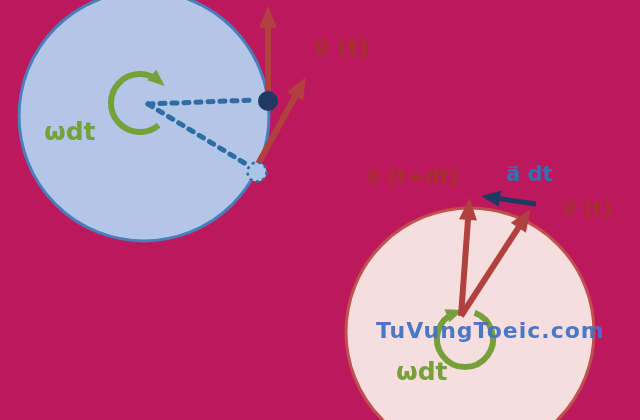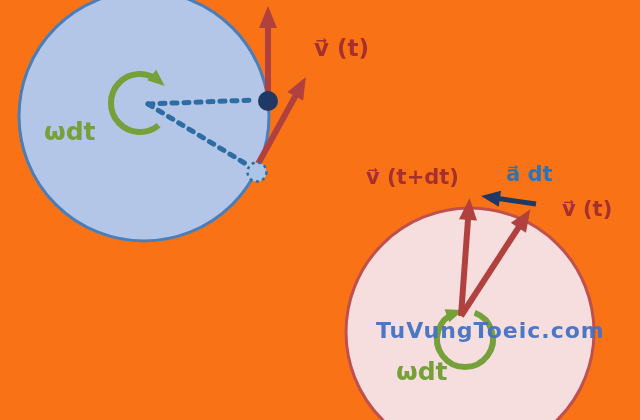--- a/index.html
+++ b/index.html
@@ -4,21 +4,21 @@
 <style>
   html, body {
     margin: 0;
     padding: 0;
     background: #ffffff;
   }
   .stage {
     position: relative;
     width: 640px;
     height: 420px;
-    background: #f97316;
+    background: #be185d;
     overflow: hidden;
     font-family: "DejaVu Sans", sans-serif;
   }
   svg { display: block; }
   text {
     font-family: "DejaVu Sans", sans-serif;
     font-weight: bold;
   }
   .label-lg { font-size: 25px; }
   .label-md { font-size: 23px; }

